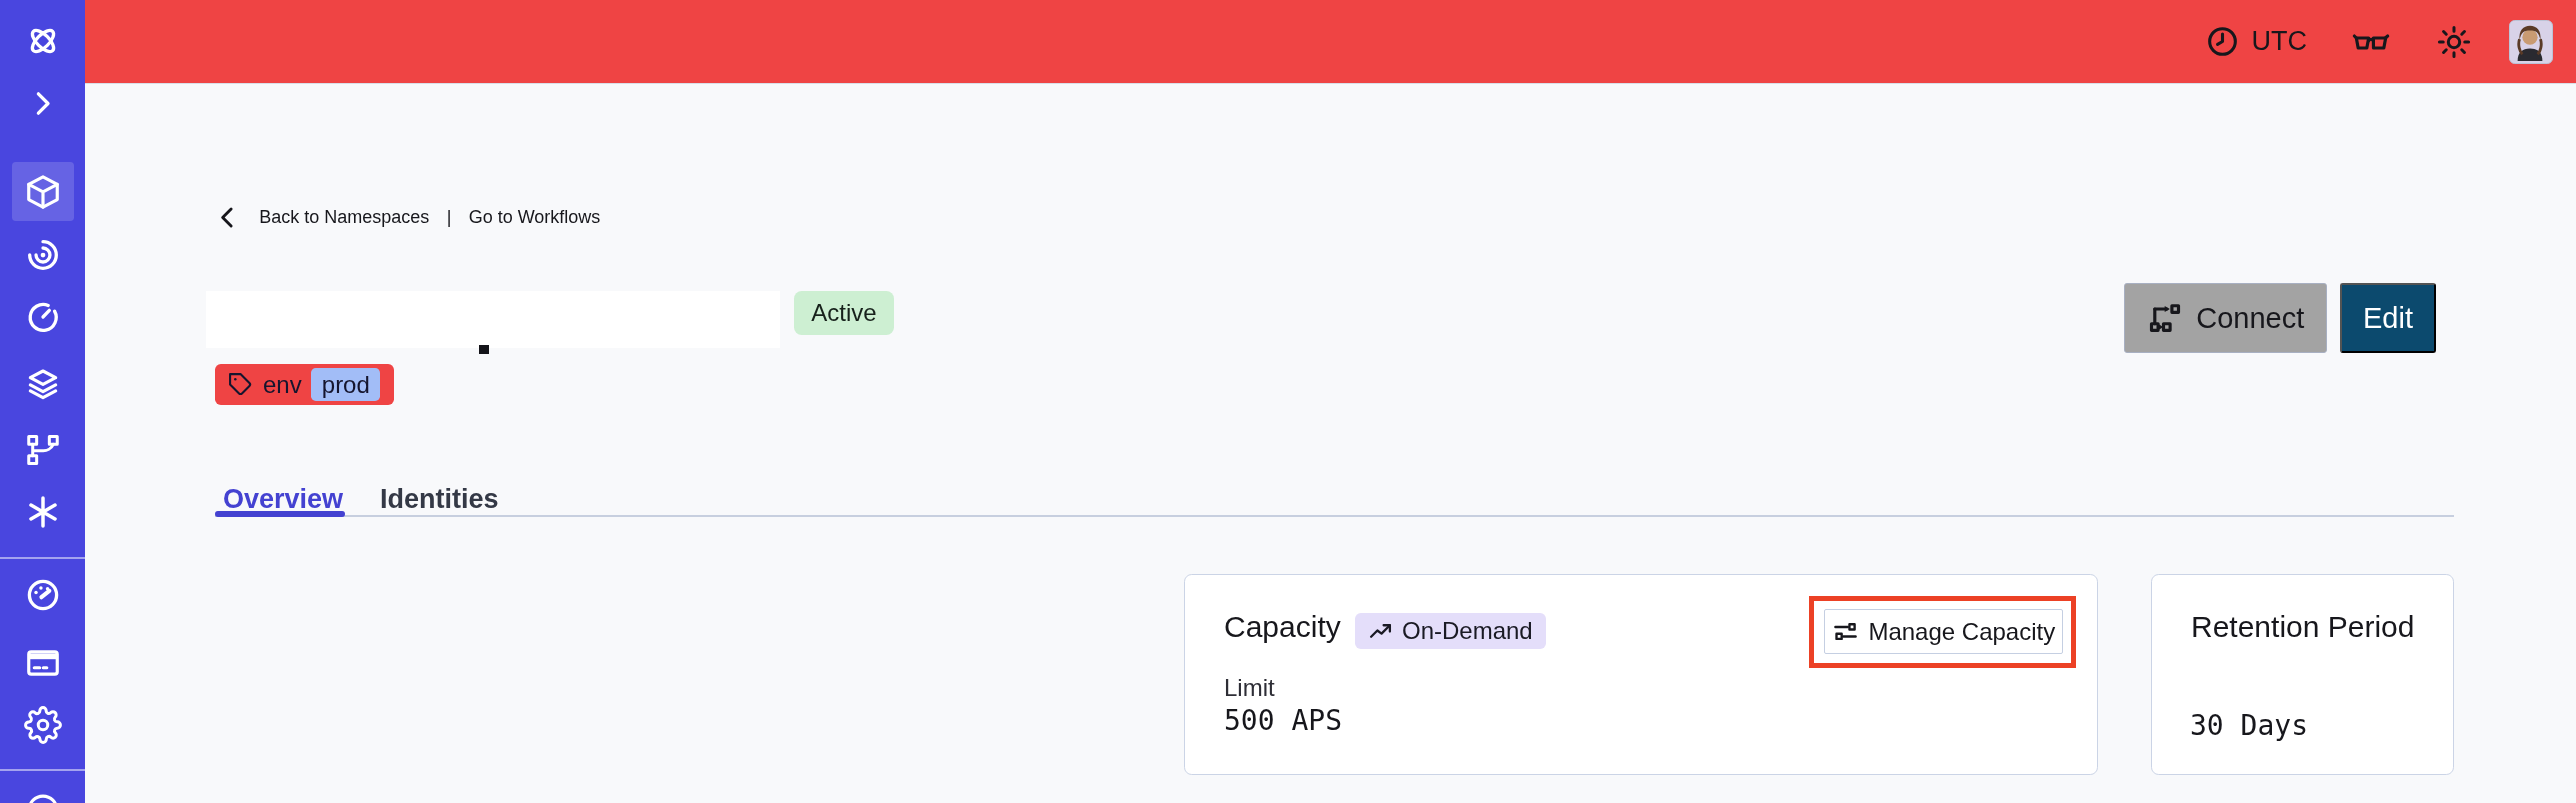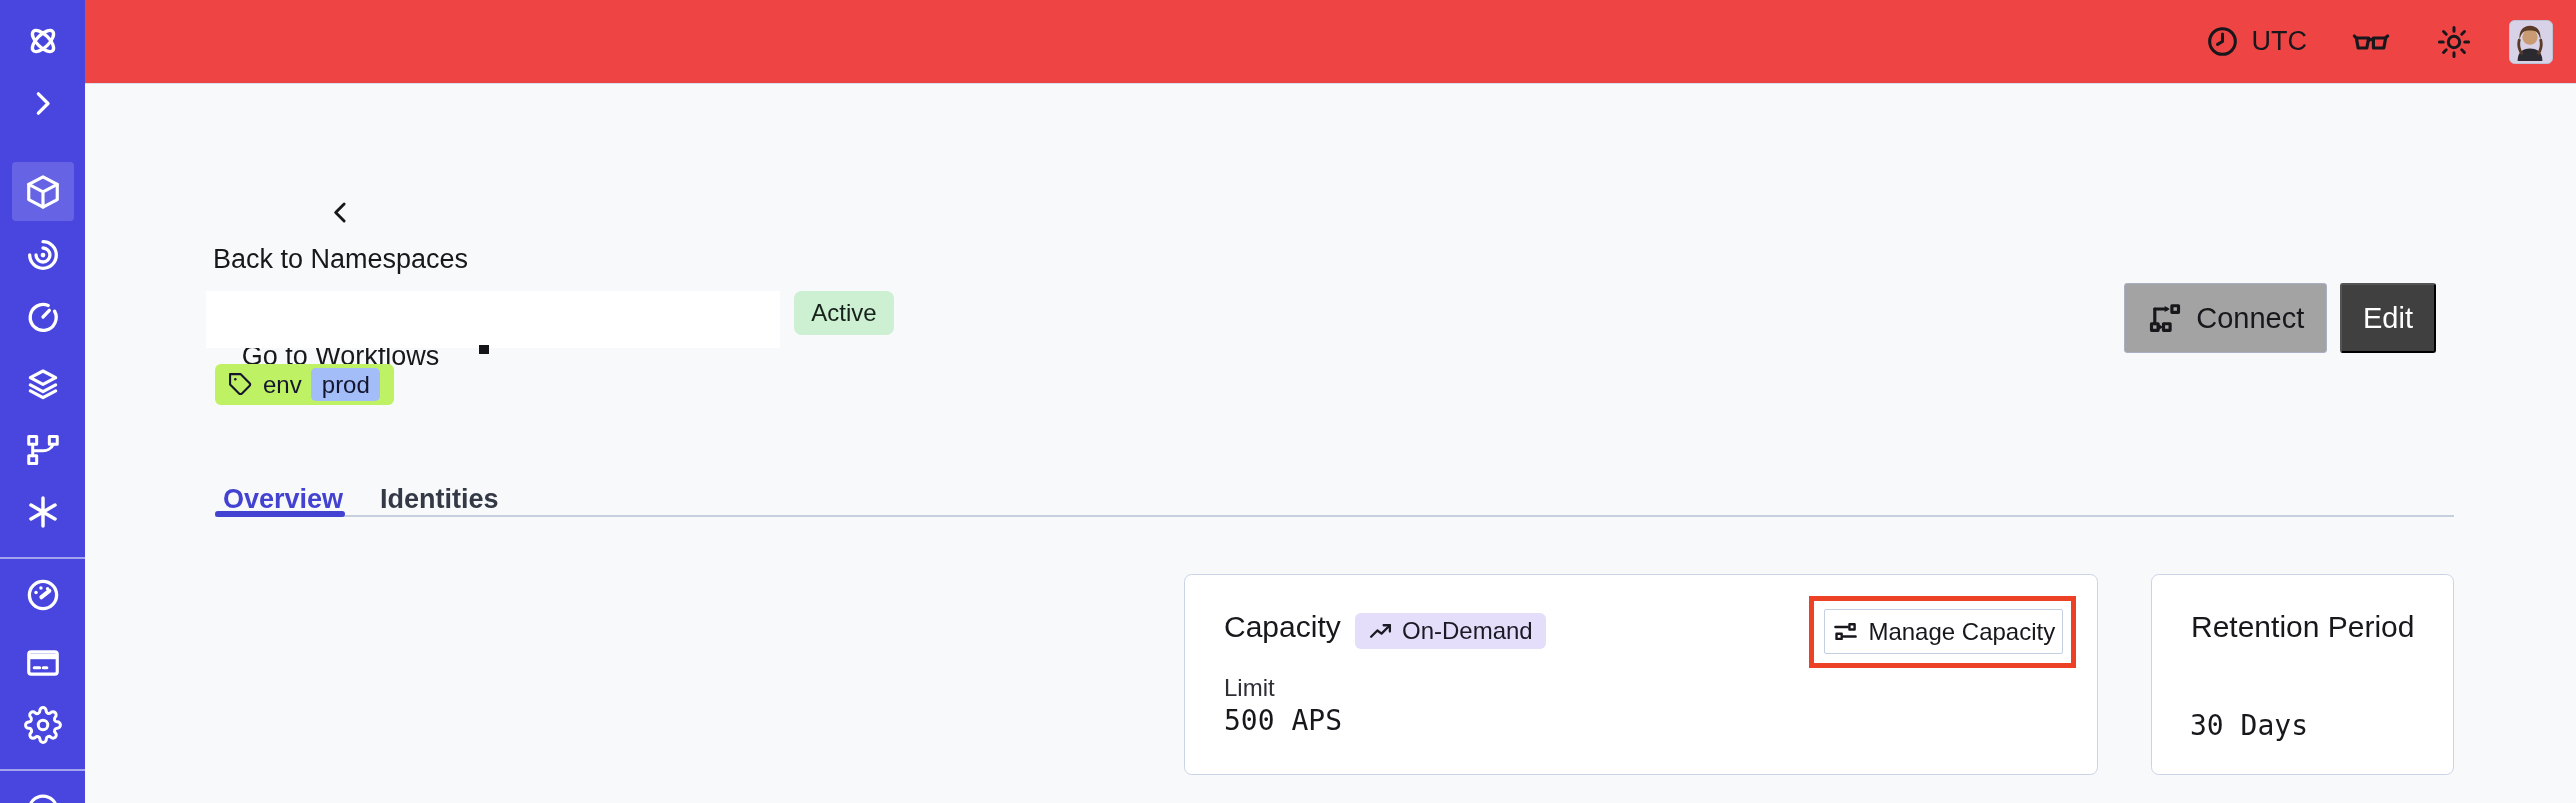--- a/index.html
+++ b/index.html
@@ -14,32 +14,32 @@
   .side-active-tile{position:absolute;left:11.5px;top:162px;width:62px;height:59px;background:rgba(255,255,255,.16);border-radius:3.8px;}
   .side-divider{position:absolute;left:0;width:85px;height:1.9px;background:rgba(255,255,255,.5);}
 
   
   .topbar{position:absolute;left:85px;top:0;width:2491px;height:84px;background:#ef4444;border-bottom:1.9px solid #D9DFE8;box-sizing:border-box;display:flex;align-items:center;justify-content:flex-end;padding-right:23px;}
   .tz{display:flex;align-items:center;gap:11.5px;font-size:27px;color:#17171C;cursor:pointer;}
   .top-ic{color:#17171C;display:flex;align-items:center;justify-content:center;cursor:pointer;}
   .avatar{width:44px;height:44px;border-radius:5.8px;border:1.9px solid #BCC3D6;background:#D8D2E8;overflow:hidden;box-sizing:border-box;cursor:pointer;}
 
   
-  .breadcrumb{position:absolute;left:213px;top:198px;height:38px;display:flex;align-items:center;gap:17.3px;font-size:27px;font-weight:500;color:#17171C;flex-direction:column;}
+  .breadcrumb{position:absolute;left:213px;top:198px;height:38px;display:flex;align-items:center;gap:17.3px;font-size:18px;font-weight:500;color:#17171C;}
   .crumb{cursor:pointer;}
 
   
   .redact{position:absolute;left:206px;top:291px;width:574px;height:57px;background:#ffffff;}
   .redact-dot{position:absolute;left:479px;top:345px;width:9.6px;height:8.6px;background:#141419;}
   .badge-active{position:absolute;left:794px;top:291px;height:44px;display:inline-flex;align-items:center;padding:0 17.3px;background:#CDEFD2;border-radius:7.7px;font-size:24px;color:#17211B;}
-  .tag{position:absolute;left:215px;top:364px;height:41px;display:inline-flex;align-items:center;gap:9.6px;padding:0 13.4px;background:#bef264;border-radius:5.8px;font-size:24px;color:#15152E;}
+  .tag{position:absolute;left:215px;top:364px;height:41px;display:inline-flex;align-items:center;gap:9.6px;padding:0 13.4px;background:#ef4444;border-radius:5.8px;font-size:24px;color:#15152E;}
   .tag-pill{background:#A2BDF7;border-radius:4.8px;padding:2.9px 10.5px;}
 
   .btn-connect{position:absolute;left:2124px;top:283px;width:203px;height:70px;background:#a3a3a3;border:1.9px solid #A8B0C2;border-radius:2.9px;box-sizing:border-box;display:flex;align-items:center;justify-content:center;gap:13.4px;font-size:29px;color:#17171C;cursor:pointer;}
-  .btn-edit{position:absolute;left:2340px;top:283px;width:96px;height:70px;background:#404040;border-radius:2.9px;display:flex;align-items:center;justify-content:center;font-size:29px;color:#fff;cursor:pointer;}
+  .btn-edit{position:absolute;left:2340px;top:283px;width:96px;height:70px;background:#0c4a6e;border-radius:2.9px;display:flex;align-items:center;justify-content:center;font-size:29px;color:#fff;cursor:pointer;}
 
   
   .tab{position:absolute;top:484px;font-size:27px;font-weight:700;cursor:pointer;}
   .tab-active{color:#4442D1;}
   .tab-idle{color:#343946;}
   .tab-underline{position:absolute;left:215px;top:511px;width:130px;height:5.8px;background:#4442D1;border-radius:2.9px;z-index:2;}
   .tab-line{position:absolute;left:215px;top:515px;width:2239px;height:1.9px;background:#C7CFDF;}
 
   
   .card{position:absolute;top:574px;height:201px;background:#fff;border:1.9px solid #CBD4E6;border-radius:7.7px;box-sizing:border-box;}

